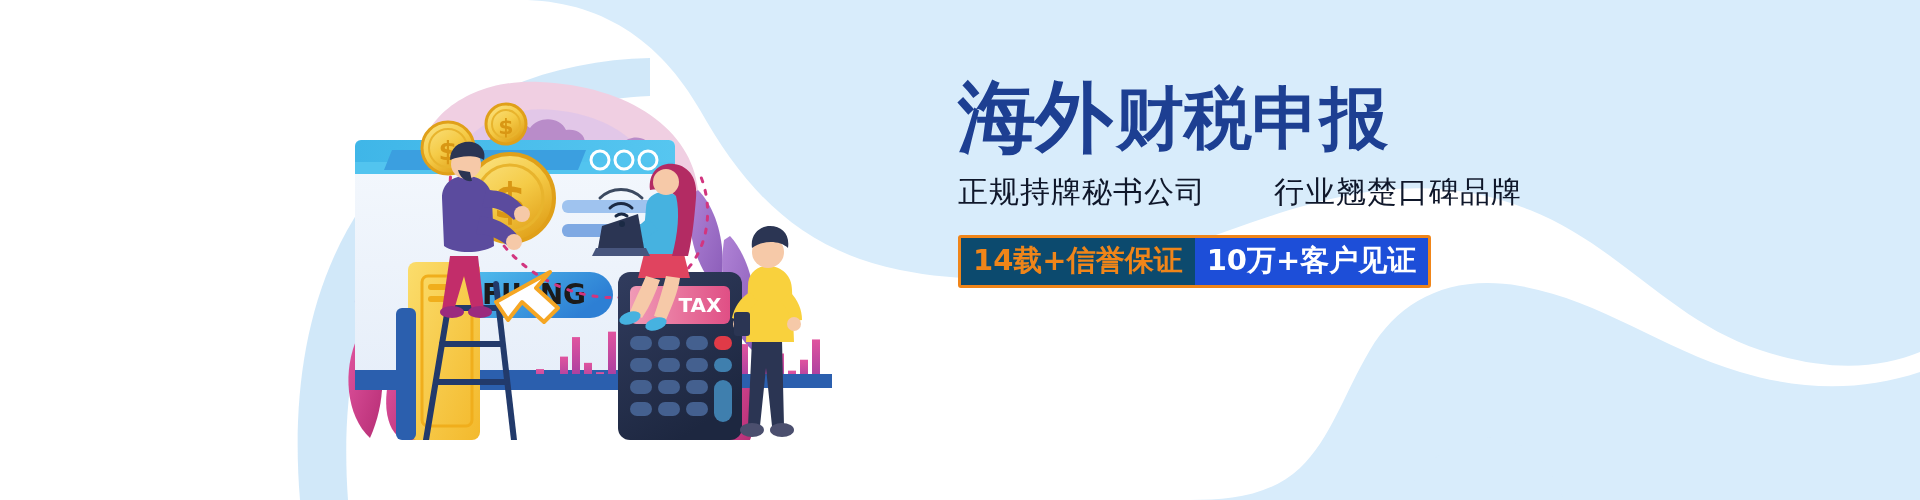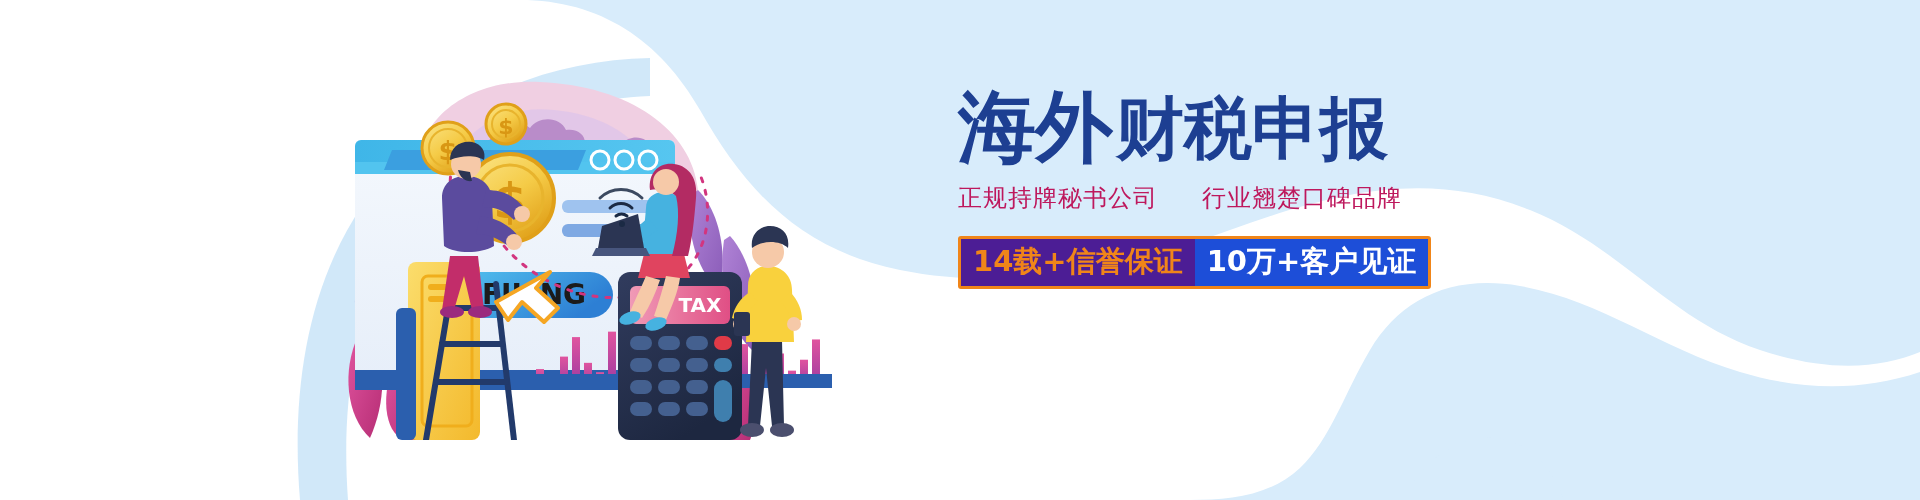--- a/index.html
+++ b/index.html
@@ -22,21 +22,21 @@
   #illustration {
     position:absolute;
     left:300px; top:40px;
     width:640px; height:400px;
   }
   #illustration svg { display:block; width:640px; height:400px; }
 
   
   #copy {
     position:absolute;
-    left:958px; top:88px;
+    left:958px; top:78px;
     width:640px;
   }
   .headline {
     display:flex;
     align-items:flex-end;
     line-height:1;
     white-space:nowrap;
   }
   .headline .hl-a {
     font-size:78px;
@@ -49,25 +49,25 @@
     font-size:68px;
     font-weight:bold;
     color:#1d3f92;
     letter-spacing:0px;
     margin-left:4px;
     padding-bottom:3px;
     font-family:"DejaVu Sans", sans-serif;
   }
   .subhead {
     margin-top:16px;
-    font-size:24px;
-    color:#be185d;
+    font-size:30px;
+    color:#0f172a;
     letter-spacing:1px;
     white-space:nowrap;
-    font-family:Liberation Serif, serif;
+    font-family:Liberation Mono, monospace;
   }
   .subhead .gap { display:inline-block; width:30px; }
 
   .badges {
     margin-top:22px;
     display:flex;
     align-items:stretch;
     width:fit-content;
     border:3px solid #F08519;
     border-radius:3px;
@@ -75,21 +75,21 @@
   }
   .badge {
     font-size:29px;
     font-weight:bold;
     line-height:1;
     padding:8px 12px 10px 12px;
     white-space:nowrap;
     font-family:"DejaVu Sans", sans-serif;
   }
   .badge-outline {
-    background:#4c1d95;
+    background:#0c4a6e;
     color:#F08519;
     text-align:center;
   }
   .badge-solid {
     background:#1d4ed8;
     color:#ffffff;
   }
 </style>
 </head>
 <body>

